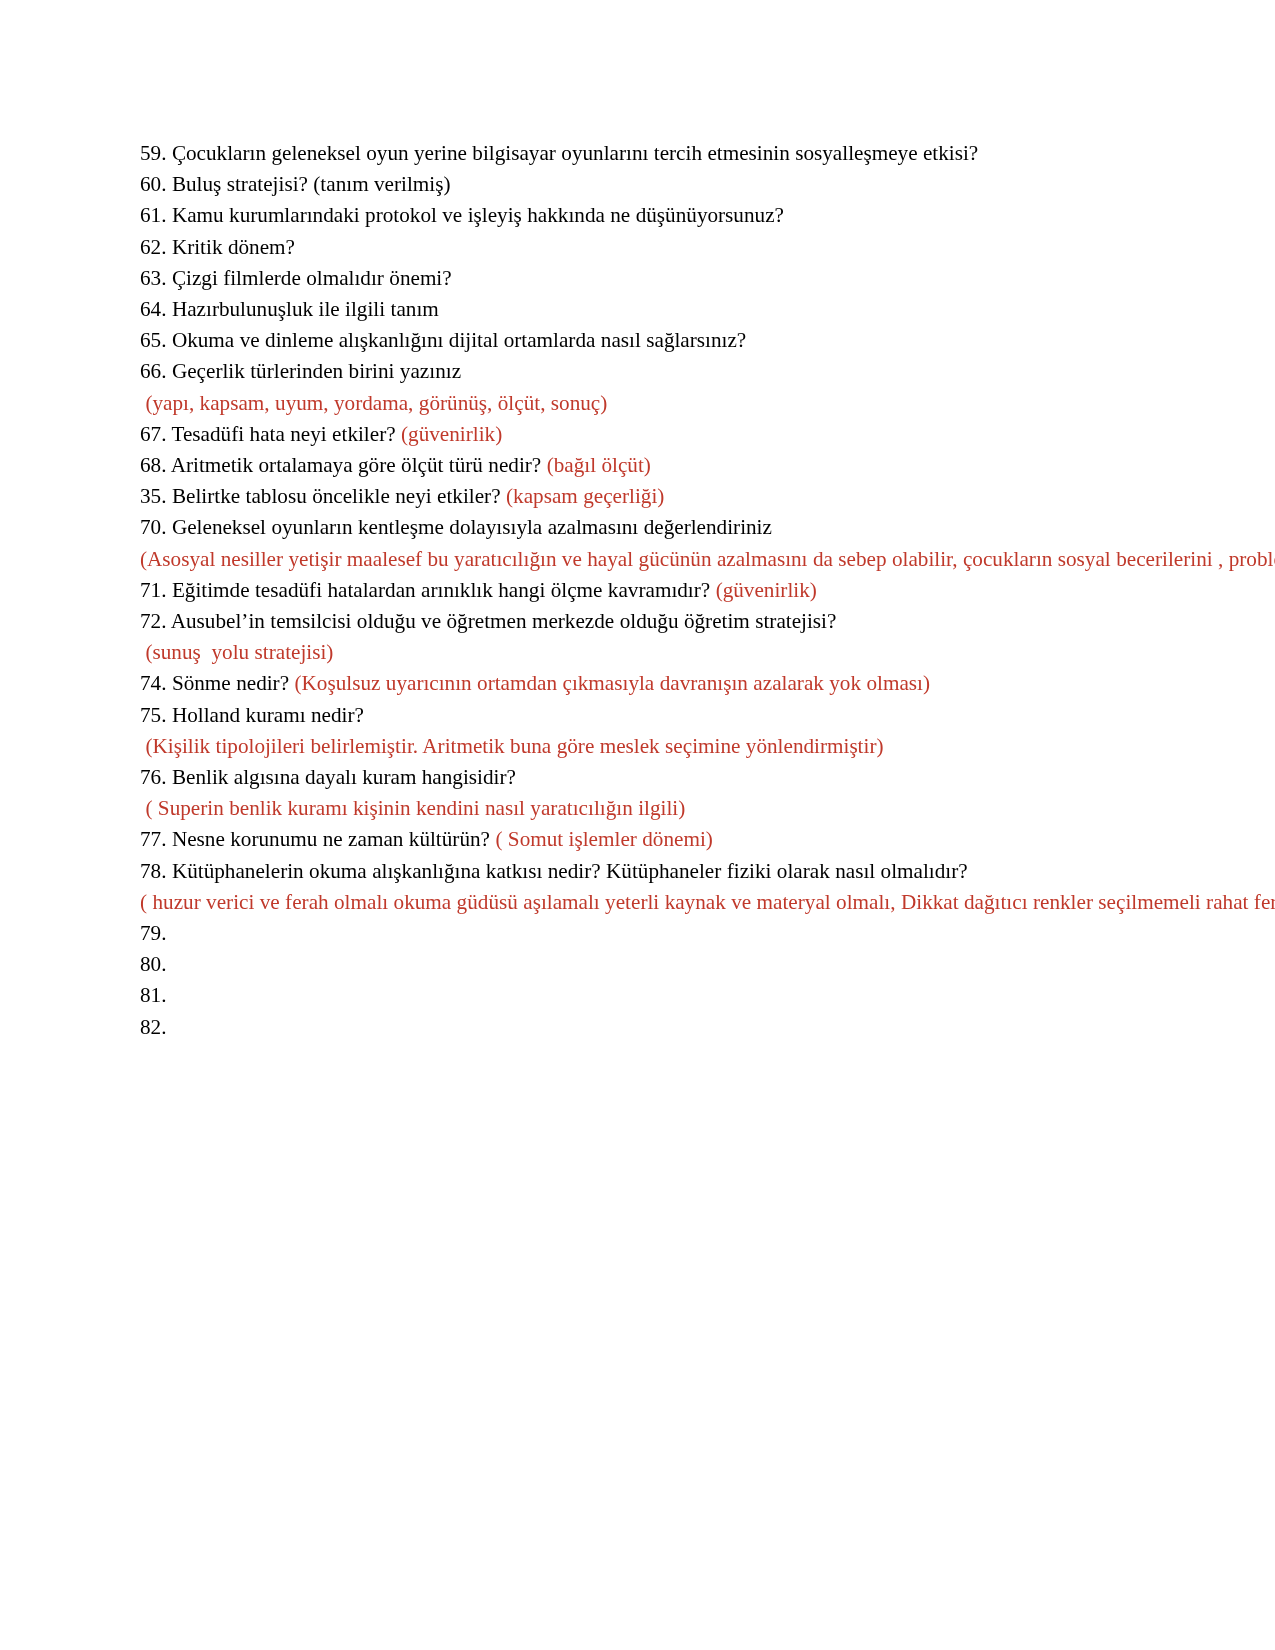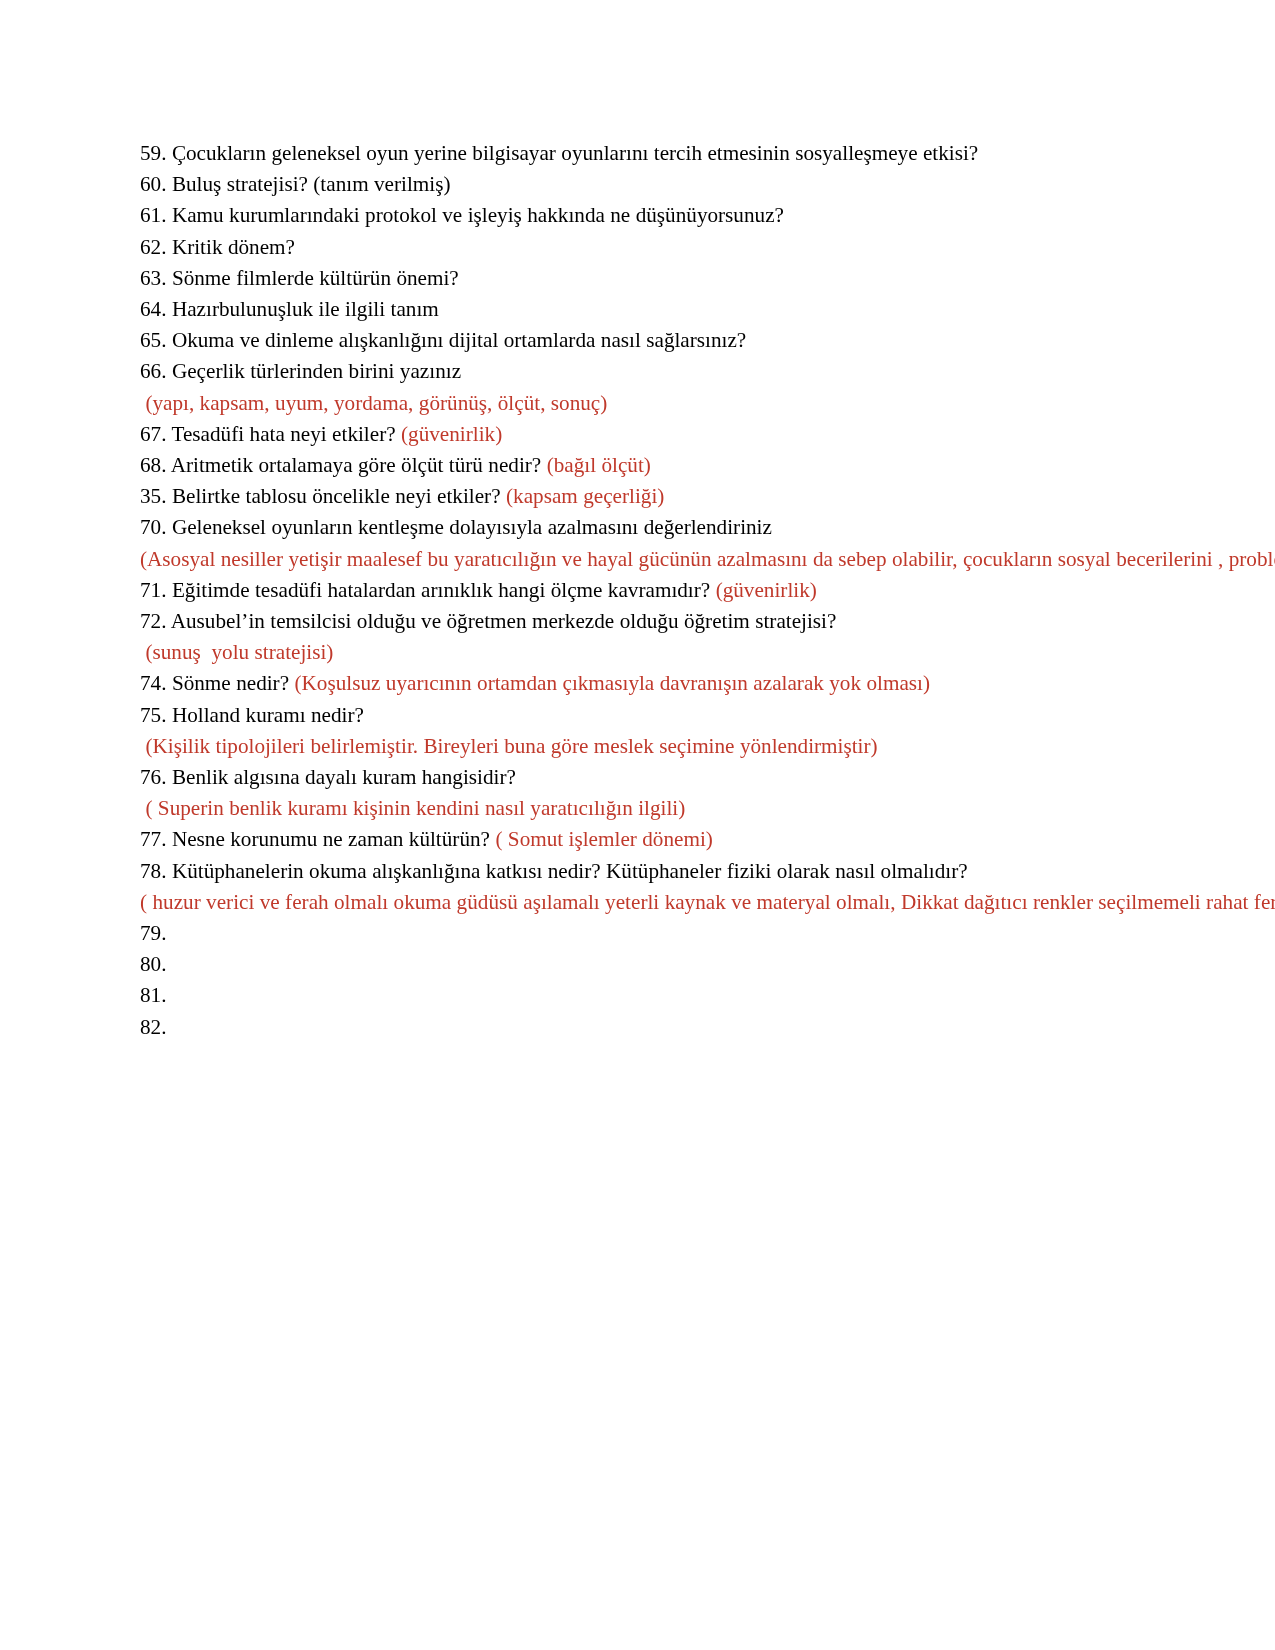--- a/index.html
+++ b/index.html
@@ -52,32 +52,32 @@
 </head>
 <body>
 
 <div class="page">
   <div class="doc-body" id="doc-body">
 
   <p class="para"><span class="q">59.</span><span class="q"> Çocukların geleneksel oyun yerine bilgisayar oyunlarını tercih etmesinin sosyalleşmeye etkisi?</span></p>
       <p class="para"><span class="q">60.</span><span class="q"> Buluş stratejisi? (tanım verilmiş)</span></p>
       <p class="para"><span class="q">61.</span><span class="q"> Kamu kurumlarındaki protokol ve işleyiş hakkında ne düşünüyorsunuz?</span></p>
       <p class="para"><span class="q">62.</span><span class="q"> Kritik dönem?</span></p>
-      <p class="para"><span class="q">63.</span><span class="q"> Sönme filmlerde kültürün önemi?</span></p>
+      <p class="para"><span class="q">63.</span><span class="q"> Çizgi filmlerde olmalıdır önemi?</span></p>
       <p class="para"><span class="q">64.</span><span class="q"> Hazırbulunuşluk ile ilgili tanım</span></p>
       <p class="para"><span class="q">65.</span><span class="q"> Okuma ve dinleme alışkanlığını dijital ortamlarda nasıl sağlarsınız?</span></p>
       <p class="para"><span class="q">66.</span><span class="q"> Geçerlik türlerinden birini yazınız</span><br><span class="a indent-space"> (yapı, kapsam, uyum, yordama, görünüş, ölçüt, sonuç)</span></p>
       <p class="para"><span class="q">67.</span><span class="q"> Tesadüfi hata neyi etkiler? </span><span class="a indent-space">(güvenirlik)</span></p>
       <p class="para"><span class="q">68.</span><span class="q"> Aritmetik ortalamaya göre ölçüt türü nedir? </span><span class="a indent-space">(bağıl ölçüt)</span></p>
       <p class="para"><span class="q">35.</span><span class="q"> Belirtke tablosu öncelikle neyi etkiler? </span><span class="a indent-space">(kapsam geçerliği)</span></p>
       <p class="para"><span class="q">70.</span><span class="q"> Geleneksel oyunların kentleşme dolayısıyla azalmasını değerlendiriniz</span><br><span class="a indent-space">(Asosyal nesiller yetişir maalesef bu yaratıcılığın ve hayal gücünün azalmasını da sebep olabilir, çocukların sosyal becerilerini , problem çözme becerilerini olumsuz etkiler, ayrıca çocuklar enerjilerini yeterince atamadığı için ve teknolojiye de yönlendiklerinden göz ve vucut sağlığı bozulabilir…)</span></p>
       <p class="para"><span class="q">71.</span><span class="q"> Eğitimde tesadüfi hatalardan arınıklık hangi ölçme kavramıdır? </span><span class="a indent-space">(güvenirlik)</span></p>
       <p class="para"><span class="q">72.</span><span class="q"> Ausubel’in temsilcisi olduğu ve öğretmen merkezde olduğu öğretim stratejisi?</span><br><span class="a indent-space"> (sunuş  yolu stratejisi)</span></p>
       <p class="para"><span class="q">74.</span><span class="q"> Sönme nedir? </span><span class="a indent-space">(Koşulsuz uyarıcının ortamdan çıkmasıyla davranışın azalarak yok olması)</span></p>
-      <p class="para"><span class="q">75.</span><span class="q"> Holland kuramı nedir?</span><br><span class="a indent-space"> (Kişilik tipolojileri belirlemiştir. Bireyleri buna göre meslek seçimine yönlendirmiştir)</span></p>
+      <p class="para"><span class="q">75.</span><span class="q"> Holland kuramı nedir?</span><br><span class="a indent-space"> (Kişilik tipolojileri belirlemiştir. Aritmetik buna göre meslek seçimine yönlendirmiştir)</span></p>
       <p class="para"><span class="q">76.</span><span class="q"> Benlik algısına dayalı kuram hangisidir?</span><br><span class="a indent-space"> ( Superin benlik kuramı kişinin kendini nasıl yaratıcılığın ilgili)</span></p>
       <p class="para"><span class="q">77.</span><span class="q"> Nesne korunumu ne zaman kültürün? </span><span class="a indent-space">( Somut işlemler dönemi)</span></p>
       <p class="para"><span class="q">78.</span><span class="q"> Kütüphanelerin okuma alışkanlığına katkısı nedir?  Kütüphaneler fiziki olarak nasıl olmalıdır?</span><span class="a indent-space">( huzur verici ve ferah olmalı okuma güdüsü aşılamalı yeterli kaynak ve materyal olmalı, Dikkat dağıtıcı renkler seçilmemeli rahat ferah bir düzene sahip olmalı. Ses yalıtımı yapılıp trafikten uzak bir yere konumlandırılmalı vs)</span></p>
       <p class="para"><span class="q">79.</span></p>
       <p class="para"><span class="q">80.</span></p>
       <p class="para"><span class="q">81.</span></p>
       <p class="para"><span class="q">82.</span></p>
     </div>
 </div>
 

